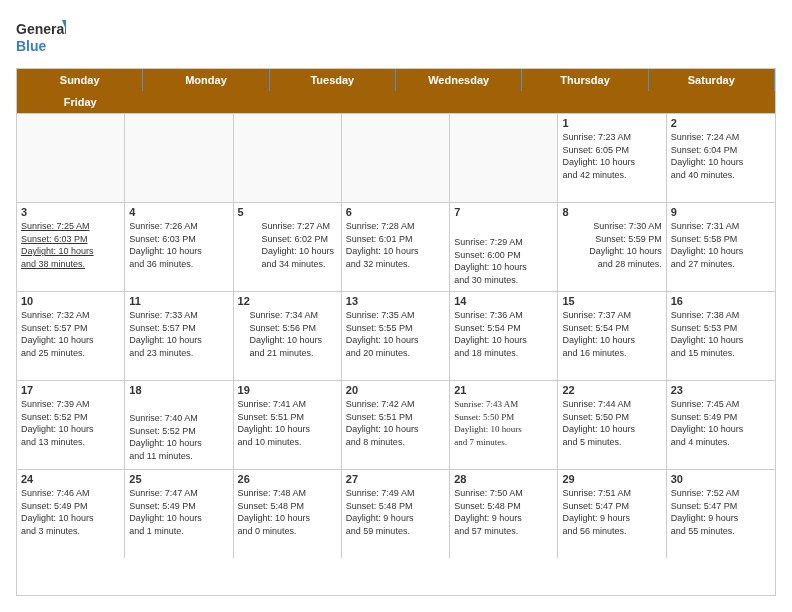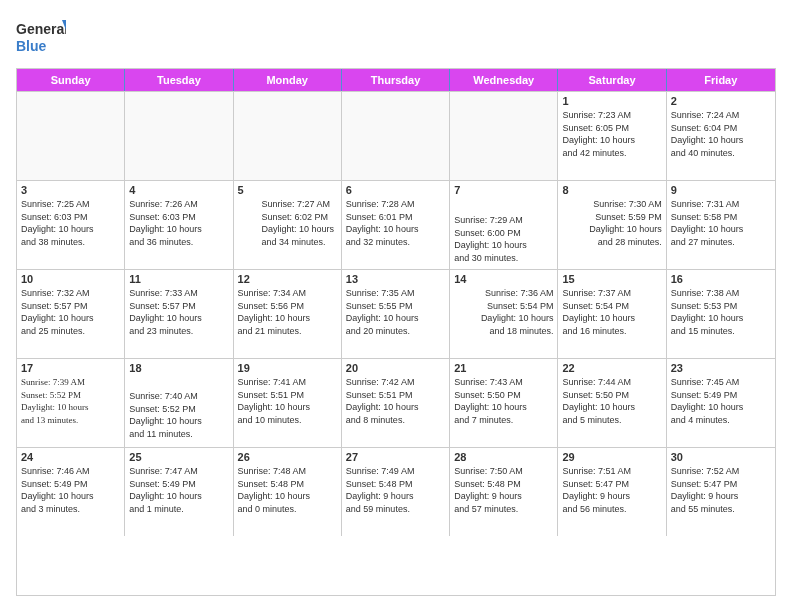--- a/index.html
+++ b/index.html
@@ -39,22 +39,22 @@
     .subtitle {
       font-size: 14px;
       color: #555;
     }
     .calendar {
       border: 1px solid #ccc;
       flex: 1;
     }
     .cal-header {
       display: grid;
-      grid-template-columns: repeat(7, 1fr);
-      background: #d946ef;
+      grid-template-columns: repeat(6, 1fr);
+      background: #a16207;
     }
     .cal-header-cell {
       color: white;
       font-size: 11px;
       font-weight: bold;
       padding: 5px 4px;
       text-align: center;
       border-right: 1px solid #5090d0;
     }
     .cal-header-cell:last-child { border-right: none; }
@@ -103,24 +103,24 @@
   </div>
     <div class="title-area">
       <div class="month-title"></div>
       <div class="subtitle"></div>
     </div>
   </div>
 
   <div class="calendar">
     <div class="cal-header">
     <div class="cal-header-cell">Sunday</div>
+        <div class="cal-header-cell">Monday</div>
         <div class="cal-header-cell">Tuesday</div>
-        <div class="cal-header-cell">Monday</div>
+        <div class="cal-header-cell">Wednesday</div>
         <div class="cal-header-cell">Thursday</div>
-        <div class="cal-header-cell">Wednesday</div>
         <div class="cal-header-cell">Saturday</div>
         <div class="cal-header-cell">Friday</div>
       </div>
     <div class="cal-body">
     <div class="cal-row">
           <div class="cal-cell empty"></div>
           <div class="cal-cell empty"></div>
           <div class="cal-cell empty"></div>
           <div class="cal-cell empty"></div>
           <div class="cal-cell empty"></div>
@@ -135,21 +135,21 @@
             <div class="day-num">2</div>
             <div class="day-info" style="white-space: pre-line;">Sunrise: 7:24 AM
 Sunset: 6:04 PM
 Daylight: 10 hours
 and 40 minutes.</div>
           </div>
         </div>
         <div class="cal-row">
           <div class="cal-cell">
             <div class="day-num">3</div>
-            <div class="day-info" style="white-space: pre-line;">Sunrise: 7:25 AM
+            <div class="day-info" style="white-space: pre-line; text-decoration: underline;">Sunrise: 7:25 AM
 Sunset: 6:03 PM
 Daylight: 10 hours
 and 38 minutes.</div>
           </div>
           <div class="cal-cell">
             <div class="day-num">4</div>
             <div class="day-info" style="white-space: pre-line;">Sunrise: 7:26 AM
 Sunset: 6:03 PM
 Daylight: 10 hours
 and 36 minutes.</div>
@@ -200,35 +200,35 @@
           </div>
           <div class="cal-cell">
             <div class="day-num">11</div>
             <div class="day-info" style="white-space: pre-line;">Sunrise: 7:33 AM
 Sunset: 5:57 PM
 Daylight: 10 hours
 and 23 minutes.</div>
           </div>
           <div class="cal-cell">
             <div class="day-num">12</div>
-            <div class="day-info" style="white-space: pre-line;">Sunrise: 7:34 AM
+            <div class="day-info" style="white-space: pre-line; margin-left: 12px;">Sunrise: 7:34 AM
 Sunset: 5:56 PM
 Daylight: 10 hours
 and 21 minutes.</div>
           </div>
           <div class="cal-cell">
             <div class="day-num">13</div>
             <div class="day-info" style="white-space: pre-line;">Sunrise: 7:35 AM
 Sunset: 5:55 PM
 Daylight: 10 hours
 and 20 minutes.</div>
           </div>
           <div class="cal-cell">
             <div class="day-num">14</div>
-            <div class="day-info" style="white-space: pre-line; text-align: right;">Sunrise: 7:36 AM
+            <div class="day-info" style="white-space: pre-line;">Sunrise: 7:36 AM
 Sunset: 5:54 PM
 Daylight: 10 hours
 and 18 minutes.</div>
           </div>
           <div class="cal-cell">
             <div class="day-num">15</div>
             <div class="day-info" style="white-space: pre-line;">Sunrise: 7:37 AM
 Sunset: 5:54 PM
 Daylight: 10 hours
 and 16 minutes.</div>
@@ -237,21 +237,21 @@
             <div class="day-num">16</div>
             <div class="day-info" style="white-space: pre-line;">Sunrise: 7:38 AM
 Sunset: 5:53 PM
 Daylight: 10 hours
 and 15 minutes.</div>
           </div>
         </div>
         <div class="cal-row">
           <div class="cal-cell">
             <div class="day-num">17</div>
-            <div class="day-info" style="white-space: pre-line; font-family: Liberation Serif, serif;">Sunrise: 7:39 AM
+            <div class="day-info" style="white-space: pre-line;">Sunrise: 7:39 AM
 Sunset: 5:52 PM
 Daylight: 10 hours
 and 13 minutes.</div>
           </div>
           <div class="cal-cell">
             <div class="day-num">18</div>
             <div class="day-info" style="white-space: pre-line; margin-top: 16px;">Sunrise: 7:40 AM
 Sunset: 5:52 PM
 Daylight: 10 hours
 and 11 minutes.</div>
@@ -265,21 +265,21 @@
           </div>
           <div class="cal-cell">
             <div class="day-num">20</div>
             <div class="day-info" style="white-space: pre-line;">Sunrise: 7:42 AM
 Sunset: 5:51 PM
 Daylight: 10 hours
 and 8 minutes.</div>
           </div>
           <div class="cal-cell">
             <div class="day-num">21</div>
-            <div class="day-info" style="white-space: pre-line;">Sunrise: 7:43 AM
+            <div class="day-info" style="white-space: pre-line; font-family: Liberation Serif, serif;">Sunrise: 7:43 AM
 Sunset: 5:50 PM
 Daylight: 10 hours
 and 7 minutes.</div>
           </div>
           <div class="cal-cell">
             <div class="day-num">22</div>
             <div class="day-info" style="white-space: pre-line;">Sunrise: 7:44 AM
 Sunset: 5:50 PM
 Daylight: 10 hours
 and 5 minutes.</div>

